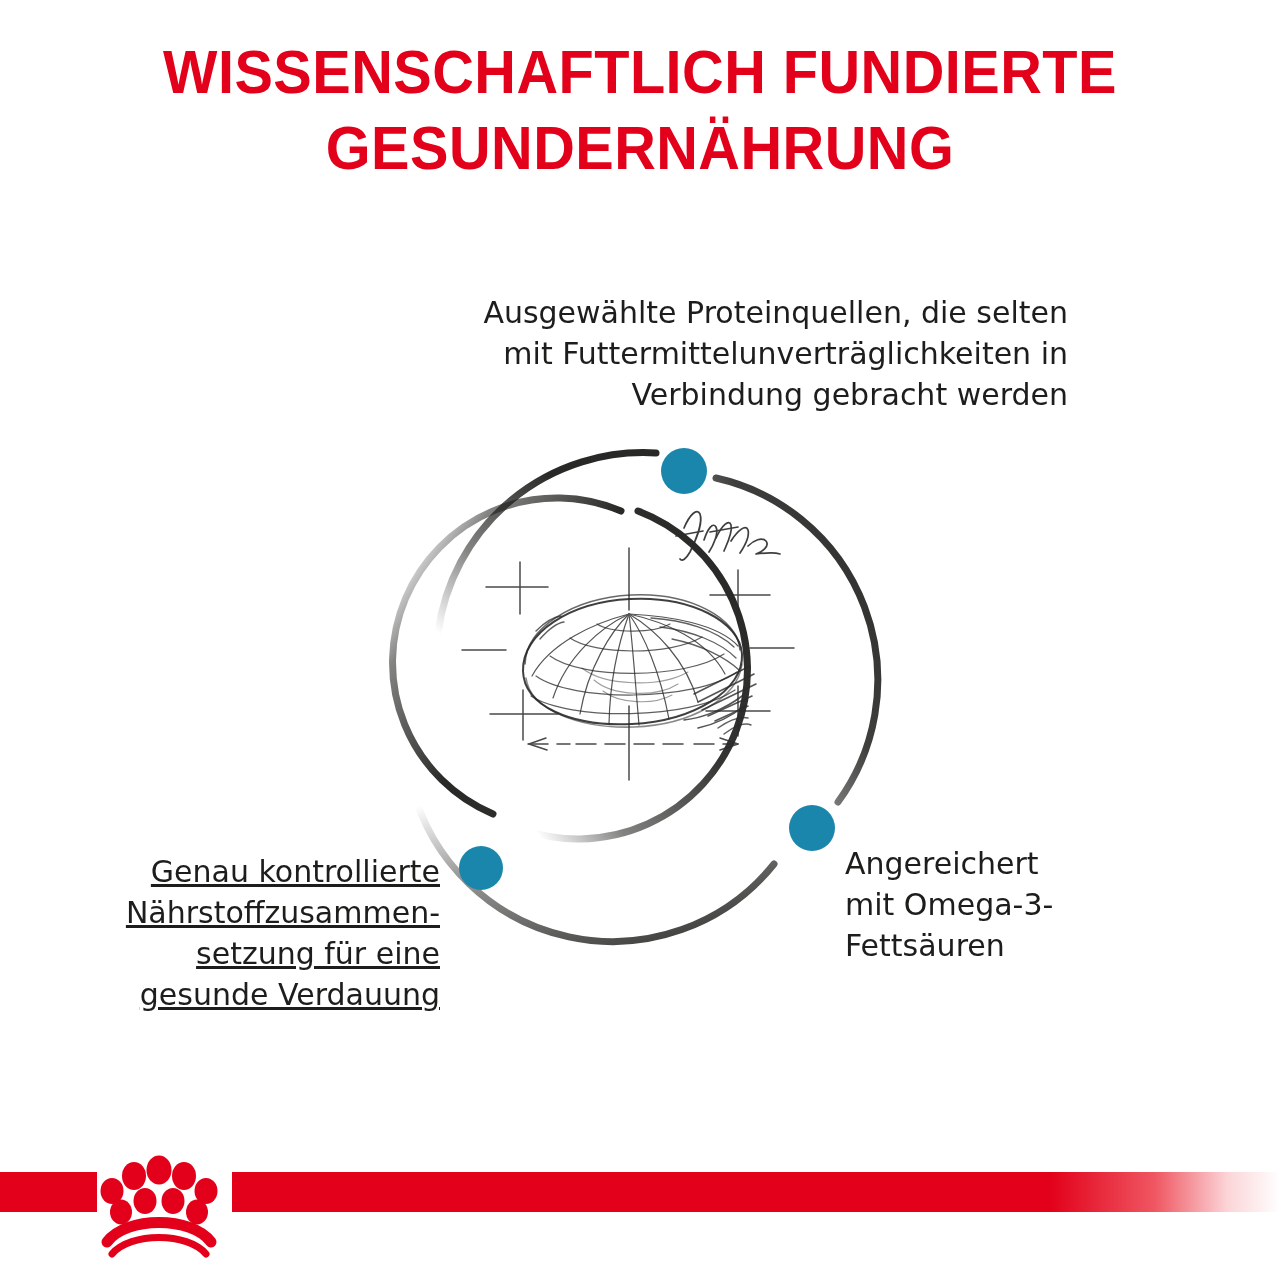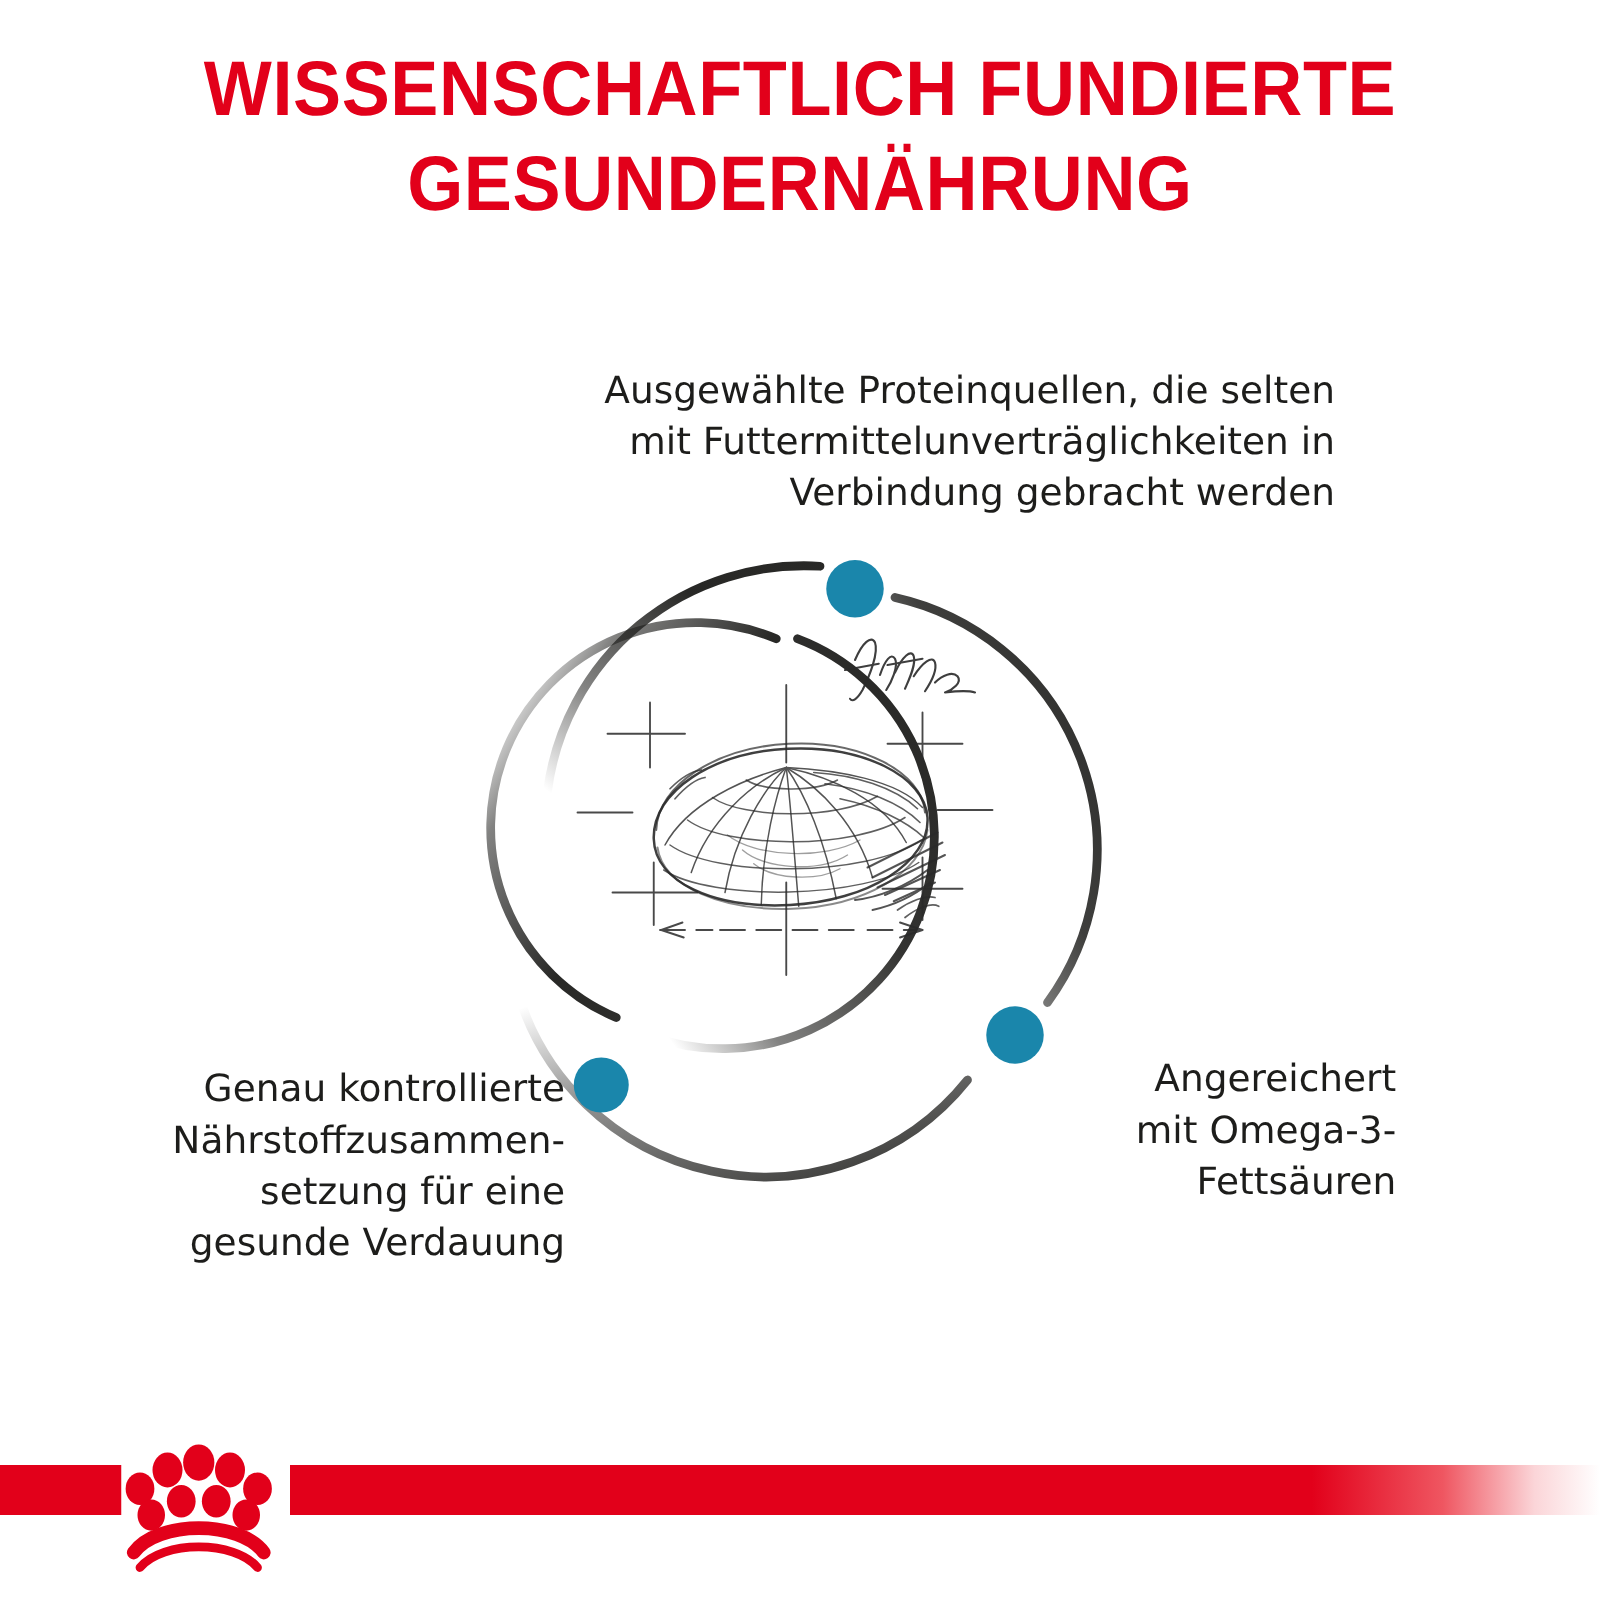--- a/index.html
+++ b/index.html
@@ -45,28 +45,29 @@
     text-align: right;
     white-space: pre-line;
   }
   .copy-top {
     top: 292px;
     left: 320px;
     width: 748px;
   }
   .copy-left {
     top: 851px;
-    left: 32px;
+    left: 20px;
     width: 420px;
+    text-decoration: underline;
   }
   .copy-right {
     top: 843px;
     left: 845px;
     width: 272px;
-    text-align: right;
+    text-align: left;
   }
 
   
   .emblem {
     position: absolute;
     left: 398px;
     top: 428px;
     width: 486px;
     height: 486px;
   }

